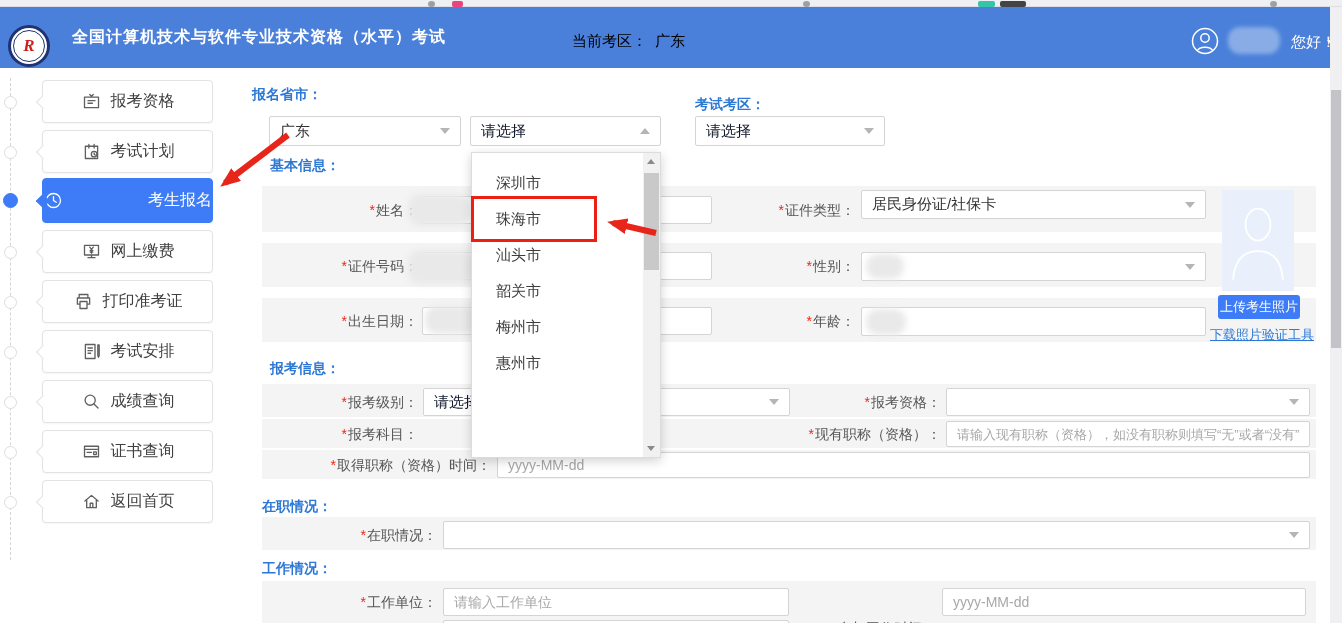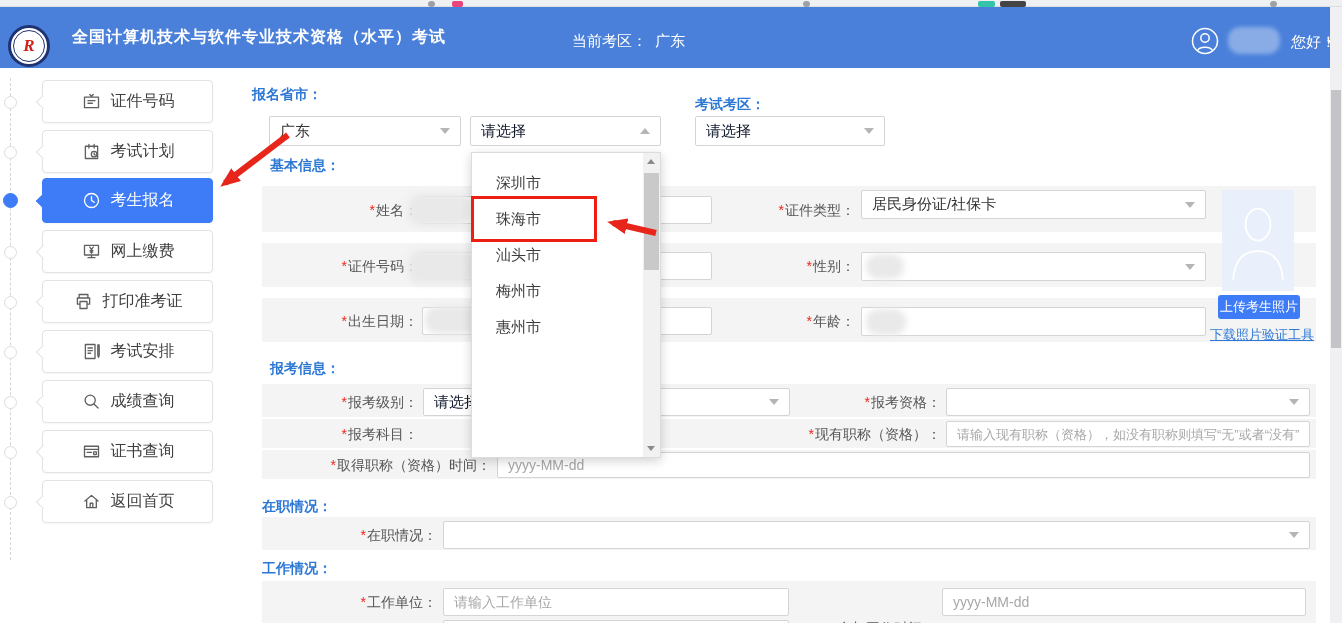--- a/index.html
+++ b/index.html
@@ -13,35 +13,35 @@
   .frag { position:absolute; top:1px; height:6px; border-radius:2px; }
 
   
   .header { left:0; top:7px; width:1342px; height:61px; background:#4a80da; }
   .logo { position:absolute; left:8px; top:18px; width:42px; height:42px; border-radius:50%;
           background:#fff; border:3px solid #1f3272; display:flex; align-items:center; justify-content:center; }
   .logo-inner { width:32px; height:32px; border-radius:50%; border:1px solid #1f3272;
                 display:flex; align-items:center; justify-content:center;
                 color:#d0201a; font-family:"Liberation Serif",serif; font-style:italic; font-weight:bold; font-size:17px; }
   .htitle { position:absolute; left:72px; top:20px; color:#fff; font-size:16px; font-weight:bold; letter-spacing:1px; }
-  .hregion { position:absolute; left:572px; top:25px; color:#ffffff; font-size:15px; }
+  .hregion { position:absolute; left:572px; top:25px; color:#000000; font-size:15px; }
   .hgreet { position:absolute; left:1291px; top:26px; color:#fff; font-size:15px; }
   .hcaret { position:absolute; left:1327px; top:33px; width:0; height:0;
             border-left:5px solid transparent; border-right:5px solid transparent; border-top:6px solid #fff; }
 
   
   .rail { left:10px; top:78px; height:482px; width:0; border-left:1px dashed #d4d4d4; }
   .dot { position:absolute; left:4px; width:13px; height:13px; border-radius:50%; background:#fff; border:1px solid #ddd; z-index:2; }
   .dot.active { left:3px; width:15px; height:15px; background:#3e7cf7; border-color:#3e7cf7; }
   .side-card { position:absolute; left:42px; width:171px; height:43px; background:#fff;
                border:1px solid #e3e3e3; border-radius:4px; display:flex; align-items:center; justify-content:center;
                gap:9px; font-size:16px; color:#3f3f3f; cursor:pointer; box-shadow:0 1px 2px rgba(0,0,0,.04); }
   .side-card::before { content:""; position:absolute; left:-5px; top:50%; width:9px; height:9px; background:#fff;
                border-left:1px solid #e3e3e3; border-bottom:1px solid #e3e3e3; transform:translateY(-50%) rotate(45deg); }
-  .side-card.active { background:#3e7cf7; border-color:#3e7cf7; color:#fff; height:45px; }
+  .side-card.active { background:#3e7cf7; border-color:#3e7cf7; color:#fff; height:45px;justify-content:space-between; }
   .side-card.active::before { background:#3e7cf7; border-color:#3e7cf7; }
   .sicon { display:flex; align-items:center; }
 
   
   .stitle { font-size:14px; font-weight:bold; color:#2d78d4; white-space:nowrap; }
   .strip { background:#f4f4f5; }
   .lbl { font-size:14px; color:#555; text-align:right; white-space:nowrap; }
   .req { color:#f42314; margin-right:1px; }
   .sel { background:#fff; border:1px solid #d4d4d4; border-radius:2px; display:flex; align-items:center;
          padding:0 10px; font-size:15px; color:#333; cursor:pointer; }
@@ -123,21 +123,21 @@
 <div class="dot" style="top:396px"></div>
 <div class="dot" style="top:446px"></div>
 <div class="dot" style="top:496px"></div>
 
 <div class="side-card" style="top:80px">
   <span class="sicon">
       <svg width="21" height="21" viewBox="0 0 24 24" fill="none" stroke="#5f5f5f" stroke-width="1.5" stroke-linecap="round" stroke-linejoin="round">
         <path d="M4 7h16v12H4zM8 11h8M8 14h5M10 4l2 2 2-2"></path>
       </svg>
     </span>
-  <span>证件号码</span>
+  <span>报考资格</span>
 </div>
 <div class="side-card" style="top:130px">
   <span class="sicon">
       <svg width="21" height="21" viewBox="0 0 24 24" fill="none" stroke="#5f5f5f" stroke-width="1.5" stroke-linecap="round" stroke-linejoin="round">
         <path d="M5 6h14v14H5zM9 4v4M15 4v4"></path>
         <circle cx="15" cy="15" r="3.2"></circle>
         <path d="M15 13.5V15l1.2 1"></path>
       </svg>
     </span>
   <span>考试计划</span>
@@ -291,20 +291,21 @@
 <div class="blob" style="left:408px;top:250px;width:68px;height:34px"></div>
 <div class="blob" style="left:425px;top:306px;width:56px;height:28px"></div>
 <div class="blob" style="left:866px;top:254px;width:38px;height:25px"></div>
 <div class="blob" style="left:866px;top:309px;width:40px;height:26px"></div>
 
 <div class="abs dd">
   <div class="dd-list">
     <div class="dd-item">深圳市</div>
     <div class="dd-item">珠海市</div>
     <div class="dd-item">汕头市</div>
+    <div class="dd-item">韶关市</div>
     <div class="dd-item">梅州市</div>
     <div class="dd-item">惠州市</div>
   </div>
   <div class="dd-sb">
     <div class="sb-btn" style="top:0">
         <div class="sb-tri" style="top:6px;border-bottom:5px solid #8a8a8a"></div>
       </div>
     <div class="sb-thumb"></div>
     <div class="sb-btn" style="bottom:0">
         <div class="sb-tri" style="bottom:6px;border-top:5px solid #8a8a8a"></div>

